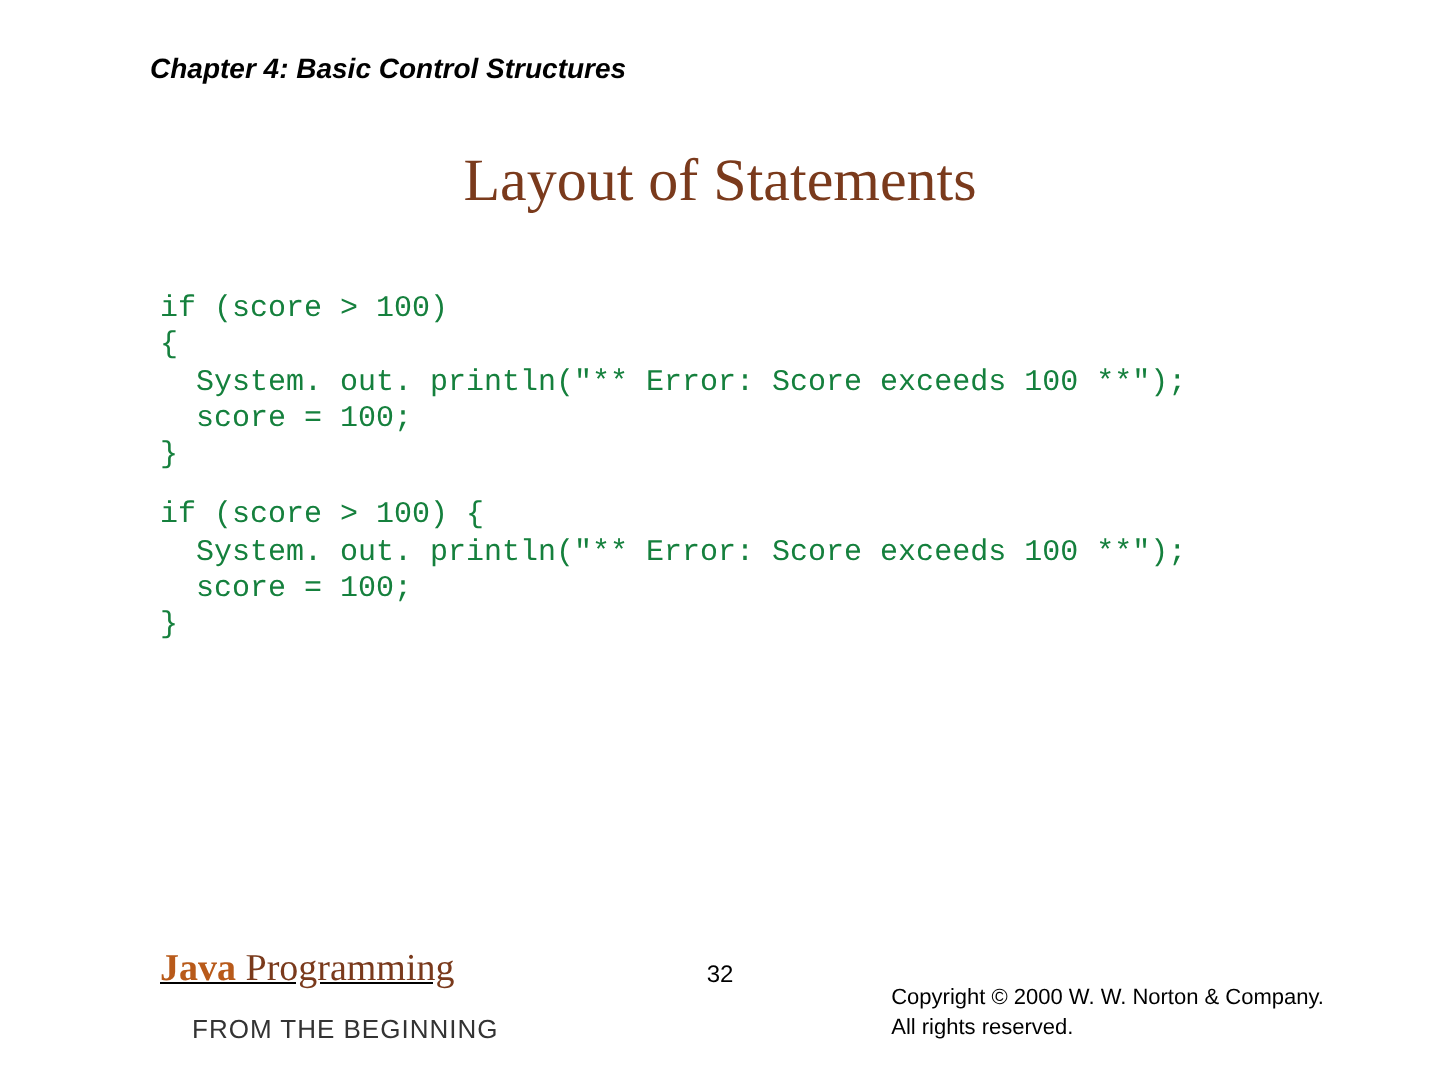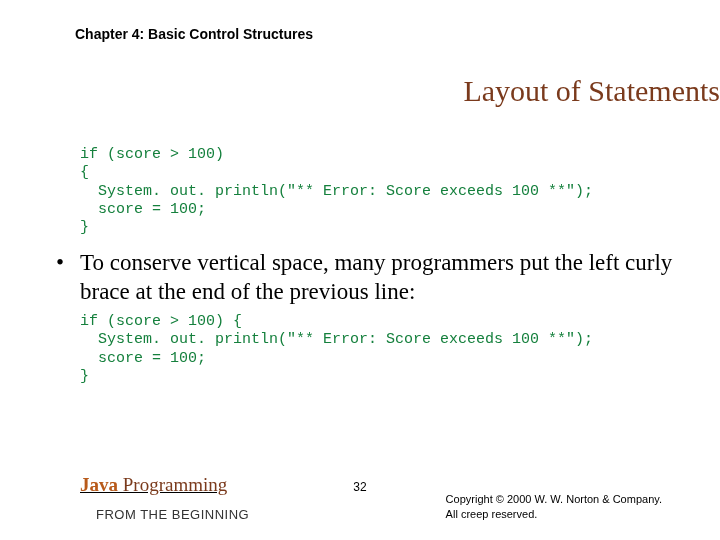--- a/index.html
+++ b/index.html
@@ -10,29 +10,30 @@
     font-family: "Times New Roman", Times, serif;
     position: relative;
     overflow: hidden;
   }
   .chapter {
     position: absolute;
     top: 26px;
     left: 75px;
     font-family: Arial, Helvetica, sans-serif;
     font-weight: bold;
+    font-style: italic;
     font-size: 14px;
     color: #000;
   }
   .title {
     position: absolute;
     top: 74px;
     left: 0;
     width: 720px;
-    text-align: right;
+    text-align: center;
     font-size: 30px;
     color: #7a3a1c;
   }
   .content {
     position: absolute;
     top: 140px;
     left: 56px;
     right: 40px;
   }
   ul { list-style: none; }
@@ -114,34 +115,31 @@
 <div class="chapter">Chapter 4: Basic Control Structures</div>
 
 <div class="title">Layout of Statements</div>
 
 <div class="content">
   <pre class="code">if (score &gt; 100)
 {
   System. out. println("** Error: Score exceeds 100 **");
   score = 100;
 }</pre>
-  <ul>
-    <li class="bullet">To conserve vertical space, many programmers put the left curly brace at the end of the previous line:</li>
-  </ul>
   <pre class="code">if (score &gt; 100) {
   System. out. println("** Error: Score exceeds 100 **");
   score = 100;
 }</pre>
 </div>
 
 <div class="footer">
   <div class="brand">
     <div class="logo">
       <span class="java">Java</span><span class="prog"> Programming</span>
     </div>
     <div class="sub">FROM THE BEGINNING</div>
   </div>
   <div class="pagenum">32</div>
   <div class="copyright">
     <div>Copyright © 2000 W. W. Norton &amp; Company.</div>
-    <div>All creep reserved.</div>
+    <div>All rights reserved.</div>
   </div>
 </div>
 
 </body></html>

